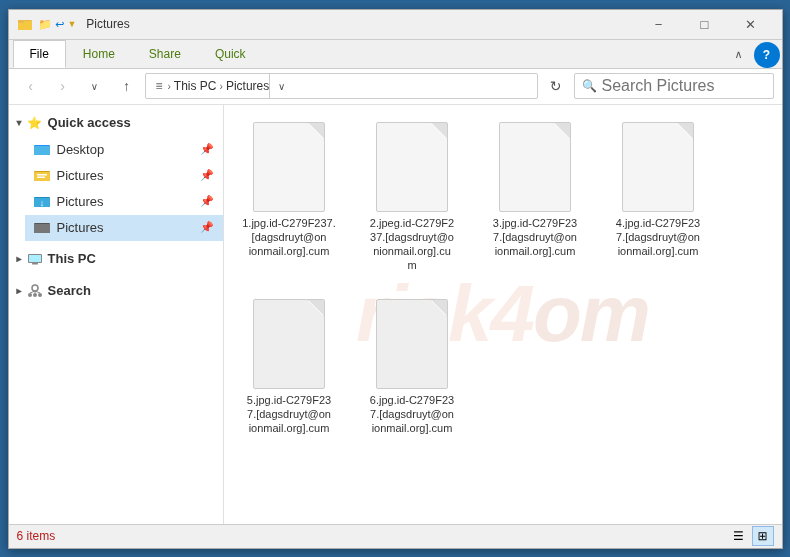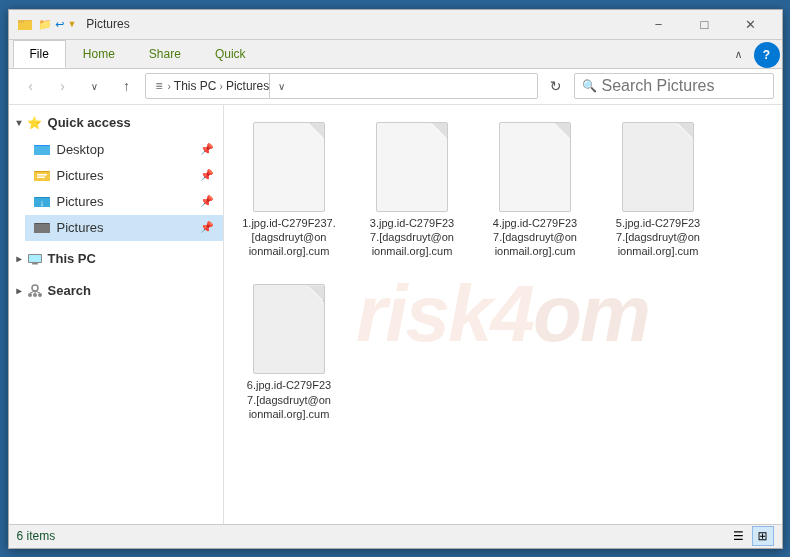--- a/index.html
+++ b/index.html
@@ -58,21 +58,21 @@
     .files-grid { display: flex; flex-wrap: wrap; gap: 8px; align-content: flex-start; }
     .file-item { width: 115px; display: flex; flex-direction: column; align-items: center; padding: 8px 4px; cursor: pointer; border: 1px solid transparent; border-radius: 2px; }
     .file-thumbnail { width: 72px; height: 90px; position: relative; }
     .file-page { width: 72px; height: 90px; background: #f5f5f5; border: 1px solid #ccc; border-radius: 2px; position: relative; display: flex; align-items: center; justify-content: center; }
     .file-page::before { content: ''; position: absolute; top: 0; right: 0; width: 16px; height: 16px; background: #fff; border-left: 1px solid #ccc; border-bottom: 1px solid #ccc; clip-path: polygon(0 0, 100% 100%, 100% 0); }
     .file-page-corner { position: absolute; top: 0; right: 0; width: 16px; height: 16px; border-left: 1px solid #bbb; border-bottom: 1px solid #bbb; background: #e0e0e0; clip-path: polygon(0 0, 100% 0, 100% 100%); }
     .file-name { font-size: 11px; color: #333; text-align: center; margin-top: 4px; line-height: 1.3; word-break: break-all; }
     
     
     .status-bar { height: 24px; background: #f0f0f0; border-top: 1px solid #ccc; display: flex; align-items: center; justify-content: space-between; padding: 0 8px; }
-    .status-text { font-size: 12px; color: #14532d; }
+    .status-text { font-size: 12px; color: #b91c1c; }
     .view-buttons { display: flex; gap: 2px; }
     .view-btn { width: 22px; height: 20px; display: flex; align-items: center; justify-content: center; font-size: 12px; cursor: pointer; border: 1px solid transparent; }
     .view-btn.active { background: #d0e8f8; border-color: #90b8e8; }
     
     
     ::-webkit-scrollbar { width: 8px; }
     ::-webkit-scrollbar-track { background: #f0f0f0; }
     ::-webkit-scrollbar-thumb { background: #ccc; border-radius: 4px; }
   </style>
 </head>
@@ -233,20 +233,28 @@
 
         <div class="file-item">
           <div class="file-thumbnail">
             <div class="file-page">
               <div class="file-page-corner"></div>
             </div>
           </div>
           <div class="file-name">1.jpg.id-C279F237.<br>[dagsdruyt@on<br>ionmail.org].cum</div>
         </div>
 
+        <div class="file-item">
+          <div class="file-thumbnail">
+            <div class="file-page">
+              <div class="file-page-corner"></div>
+            </div>
+          </div>
+          <div class="file-name">2.jpeg.id-C279F2<br>37.[dagsdruyt@o<br>nionmail.org].cu<br>m</div>
+        </div>
 
         <div class="file-item">
           <div class="file-thumbnail">
             <div class="file-page">
               <div class="file-page-corner"></div>
             </div>
           </div>
           <div class="file-name">3.jpg.id-C279F23<br>7.[dagsdruyt@on<br>ionmail.org].cum</div>
         </div>
 

